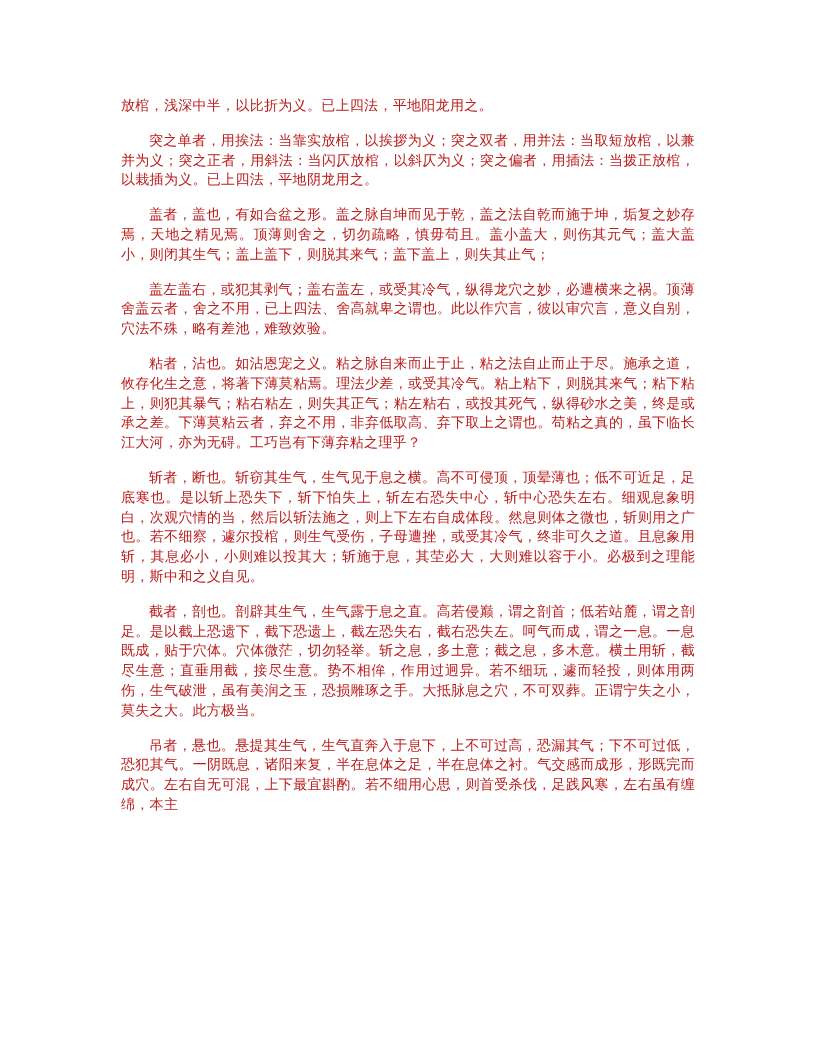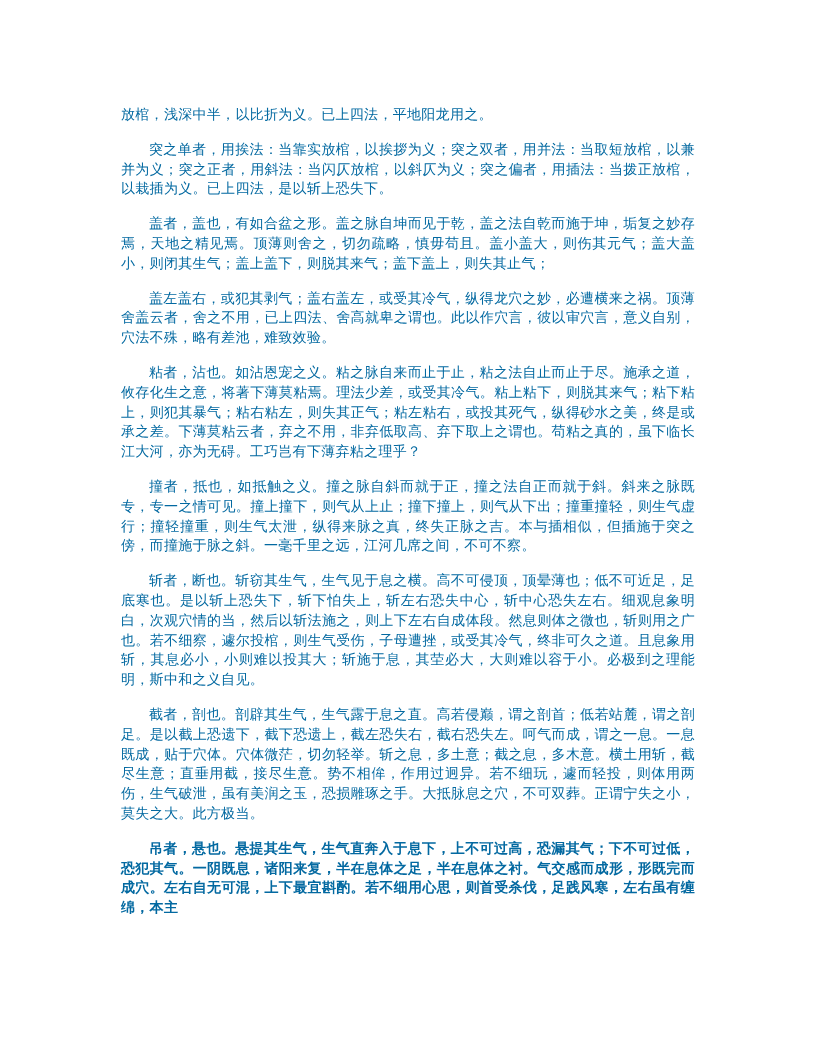--- a/index.html
+++ b/index.html
@@ -11,44 +11,42 @@
     position: relative;
     width: 816px;
     height: 1056px;
     background: #ffffff;
     box-sizing: border-box;
     padding: 93px 121px 30px 121px;
     overflow: hidden;
     font-family: "Liberation Serif", "DejaVu Serif", serif;
   }
   .content p.para {
-    margin: 12px 0 15px 0;
+    margin: 3px 0 15px 0;
     font-size: 14px;
     line-height: 19.8px;
-    color: #0369a1;
+    color: #b91c1c;
     text-align: justify;
     letter-spacing: 0.3px;
     word-break: break-all;
   }
   .content p.para.indent {
     text-indent: 2em;
   }
   .content p.para:last-child {
     margin-bottom: 0;
-    font-weight: bold;
   }
 </style>
 </head>
 <body>
 
 <div class="page">
   <div class="content">
       <p class="para">放棺，浅深中半，以比折为义。已上四法，平地阳龙用之。</p>
-      <p class="para indent">突之单者，用挨法：当靠实放棺，以挨拶为义；突之双者，用并法：当取短放棺，以兼并为义；突之正者，用斜法：当闪仄放棺，以斜仄为义；突之偏者，用插法：当拨正放棺，以栽插为义。已上四法，是以斩上恐失下。</p>
+      <p class="para indent">突之单者，用挨法：当靠实放棺，以挨拶为义；突之双者，用并法：当取短放棺，以兼并为义；突之正者，用斜法：当闪仄放棺，以斜仄为义；突之偏者，用插法：当拨正放棺，以栽插为义。已上四法，平地阴龙用之。</p>
       <p class="para indent">盖者，盖也，有如合盆之形。盖之脉自坤而见于乾，盖之法自乾而施于坤，垢复之妙存焉，天地之精见焉。顶薄则舍之，切勿疏略，慎毋苟且。盖小盖大，则伤其元气；盖大盖小，则闭其生气；盖上盖下，则脱其来气；盖下盖上，则失其止气；</p>
       <p class="para indent">盖左盖右，或犯其剥气；盖右盖左，或受其冷气，纵得龙穴之妙，必遭横来之祸。顶薄舍盖云者，舍之不用，已上四法、舍高就卑之谓也。此以作穴言，彼以审穴言，意义自别，穴法不殊，略有差池，难致效验。</p>
       <p class="para indent">粘者，沾也。如沾恩宠之义。粘之脉自来而止于止，粘之法自止而止于尽。施承之道，攸存化生之意，将著下薄莫粘焉。理法少差，或受其冷气。粘上粘下，则脱其来气；粘下粘上，则犯其暴气；粘右粘左，则失其正气；粘左粘右，或投其死气，纵得砂水之美，终是或承之差。下薄莫粘云者，弃之不用，非弃低取高、弃下取上之谓也。苟粘之真的，虽下临长江大河，亦为无碍。工巧岂有下薄弃粘之理乎？</p>
-      <p class="para indent">撞者，抵也，如抵触之义。撞之脉自斜而就于正，撞之法自正而就于斜。斜来之脉既专，专一之情可见。撞上撞下，则气从上止；撞下撞上，则气从下出；撞重撞轻，则生气虚行；撞轻撞重，则生气太泄，纵得来脉之真，终失正脉之吉。本与插相似，但插施于突之傍，而撞施于脉之斜。一毫千里之远，江河几席之间，不可不察。</p>
       <p class="para indent">斩者，断也。斩窃其生气，生气见于息之横。高不可侵顶，顶晕薄也；低不可近足，足底寒也。是以斩上恐失下，斩下怕失上，斩左右恐失中心，斩中心恐失左右。细观息象明白，次观穴情的当，然后以斩法施之，则上下左右自成体段。然息则体之微也，斩则用之广也。若不细察，遽尔投棺，则生气受伤，子母遭挫，或受其冷气，终非可久之道。且息象用斩，其息必小，小则难以投其大；斩施于息，其茔必大，大则难以容于小。必极到之理能明，斯中和之义自见。</p>
       <p class="para indent">截者，剖也。剖辟其生气，生气露于息之直。高若侵巅，谓之剖首；低若站麓，谓之剖足。是以截上恐遗下，截下恐遗上，截左恐失右，截右恐失左。呵气而成，谓之一息。一息既成，贴于穴体。穴体微茫，切勿轻举。斩之息，多土意；截之息，多木意。横土用斩，截尽生意；直垂用截，接尽生意。势不相侔，作用过迥异。若不细玩，遽而轻投，则体用两伤，生气破泄，虽有美润之玉，恐损雕琢之手。大抵脉息之穴，不可双葬。正谓宁失之小，莫失之大。此方极当。</p>
       <p class="para indent">吊者，悬也。悬提其生气，生气直奔入于息下，上不可过高，恐漏其气；下不可过低，恐犯其气。一阴既息，诸阳来复，半在息体之足，半在息体之衬。气交感而成形，形既完而成穴。左右自无可混，上下最宜斟酌。若不细用心思，则首受杀伐，足践风寒，左右虽有缠绵，本主</p>
     </div>
 </div>
 
 </body></html>

